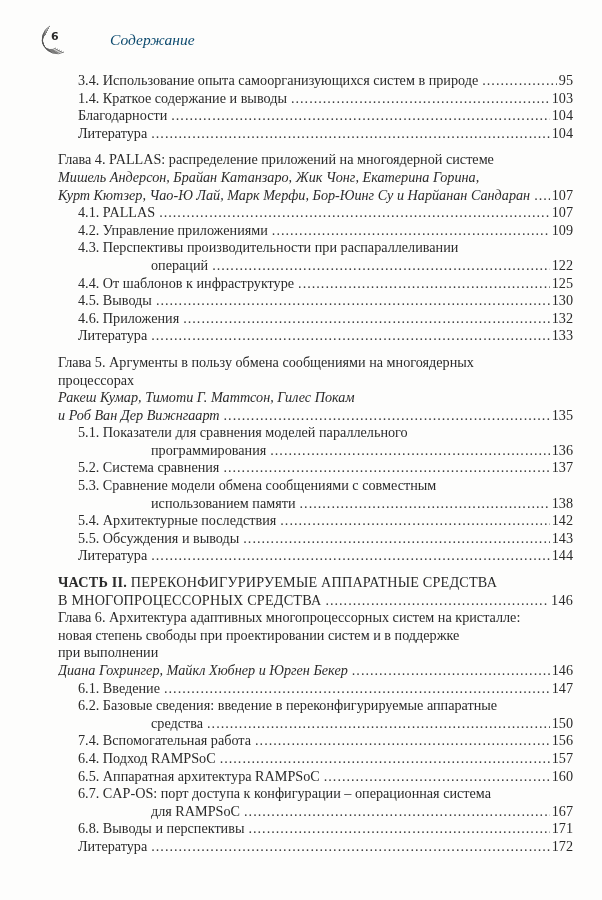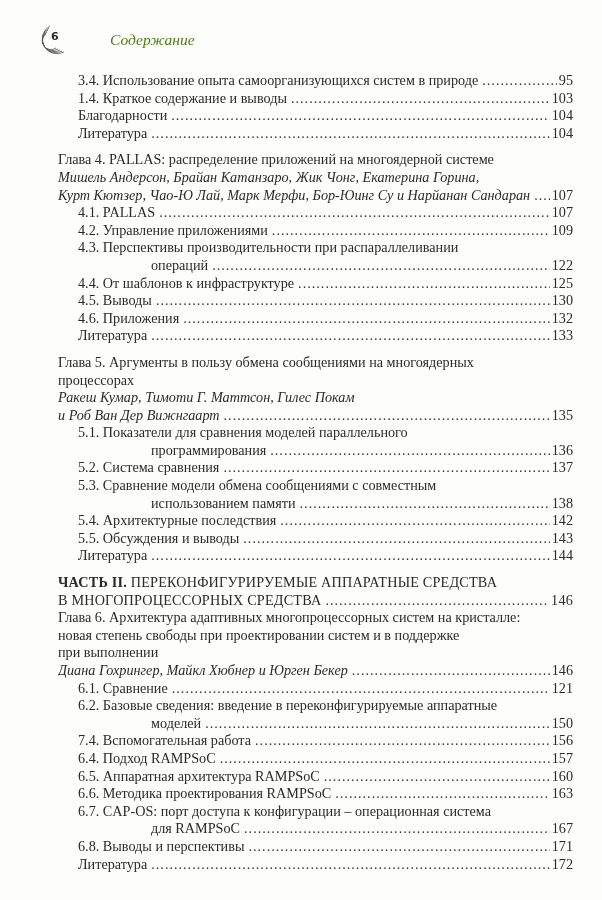--- a/index.html
+++ b/index.html
@@ -36,21 +36,21 @@
       top: 8px;
       font-family: "DejaVu Sans", sans-serif;
       font-weight: bold;
       font-size: 11px;
       color: #2a2a2a;
     }
     .header-title {
       margin-left: 42px;
       font-style: italic;
       font-size: 15.5px;
-      color: #4d7c0f;
+      color: #0c4a6e;
       margin-top: -4px;
     }
     .toc {
       position: absolute;
       left: 58px;
       top: 72px;
       width: 515px;
       font-size: 14.2px;
       line-height: 17.6px;
     }
@@ -241,52 +241,47 @@
     <span>Архитектура адаптивных многопроцессорных систем на кристалле:</span>
   </div>
   <div class="plain">новая степень свободы при проектировании систем и в поддержке</div>
   <div class="plain">при выполнении</div>
   <div class="line">
     <span class="text authors">Диана Гохрингер, Майкл Хюбнер и Юрген Бекер</span>
     <span class="dots"></span>
     <span class="page">146</span>
   </div>
   <div class="line ind1">
-    <span class="text"><span>6.1.</span> <span>Сравнение</span></span>
-    <span class="dots"></span>
-    <span class="page">121</span>
+    <span class="text"><span>6.1.</span> <span>Введение</span></span>
+    <span class="dots"></span>
+    <span class="page">147</span>
   </div>
   <div class="plain ind1">
     <span>6.2.</span> <span>Базовые сведения: введение в переконфигурируемые аппаратные</span>
   </div>
   <div class="line ind2c">
-    <span class="text">моделей</span>
+    <span class="text">средства</span>
     <span class="dots"></span>
     <span class="page">150</span>
   </div>
   <div class="line ind1">
     <span class="text"><span>7.4.</span> <span>Вспомогательная работа</span></span>
     <span class="dots"></span>
     <span class="page">156</span>
   </div>
   <div class="line ind1">
     <span class="text"><span>6.4.</span> <span>Подход RAMPSoC</span></span>
     <span class="dots"></span>
     <span class="page">157</span>
   </div>
   <div class="line ind1">
     <span class="text"><span>6.5.</span> <span>Аппаратная архитектура RAMPSoC</span></span>
     <span class="dots"></span>
     <span class="page">160</span>
   </div>
-  <div class="line ind1">
-    <span class="text"><span>6.6.</span> <span>Методика проектирования RAMPSoC</span></span>
-    <span class="dots"></span>
-    <span class="page">163</span>
-  </div>
   <div class="plain ind1">
     <span>6.7.</span> <span>CAP-OS: порт доступа к конфигурации – операционная система</span>
   </div>
   <div class="line ind2c">
     <span class="text">для RAMPSoC</span>
     <span class="dots"></span>
     <span class="page">167</span>
   </div>
   <div class="line ind1">
     <span class="text"><span>6.8.</span> <span>Выводы и перспективы</span></span>

